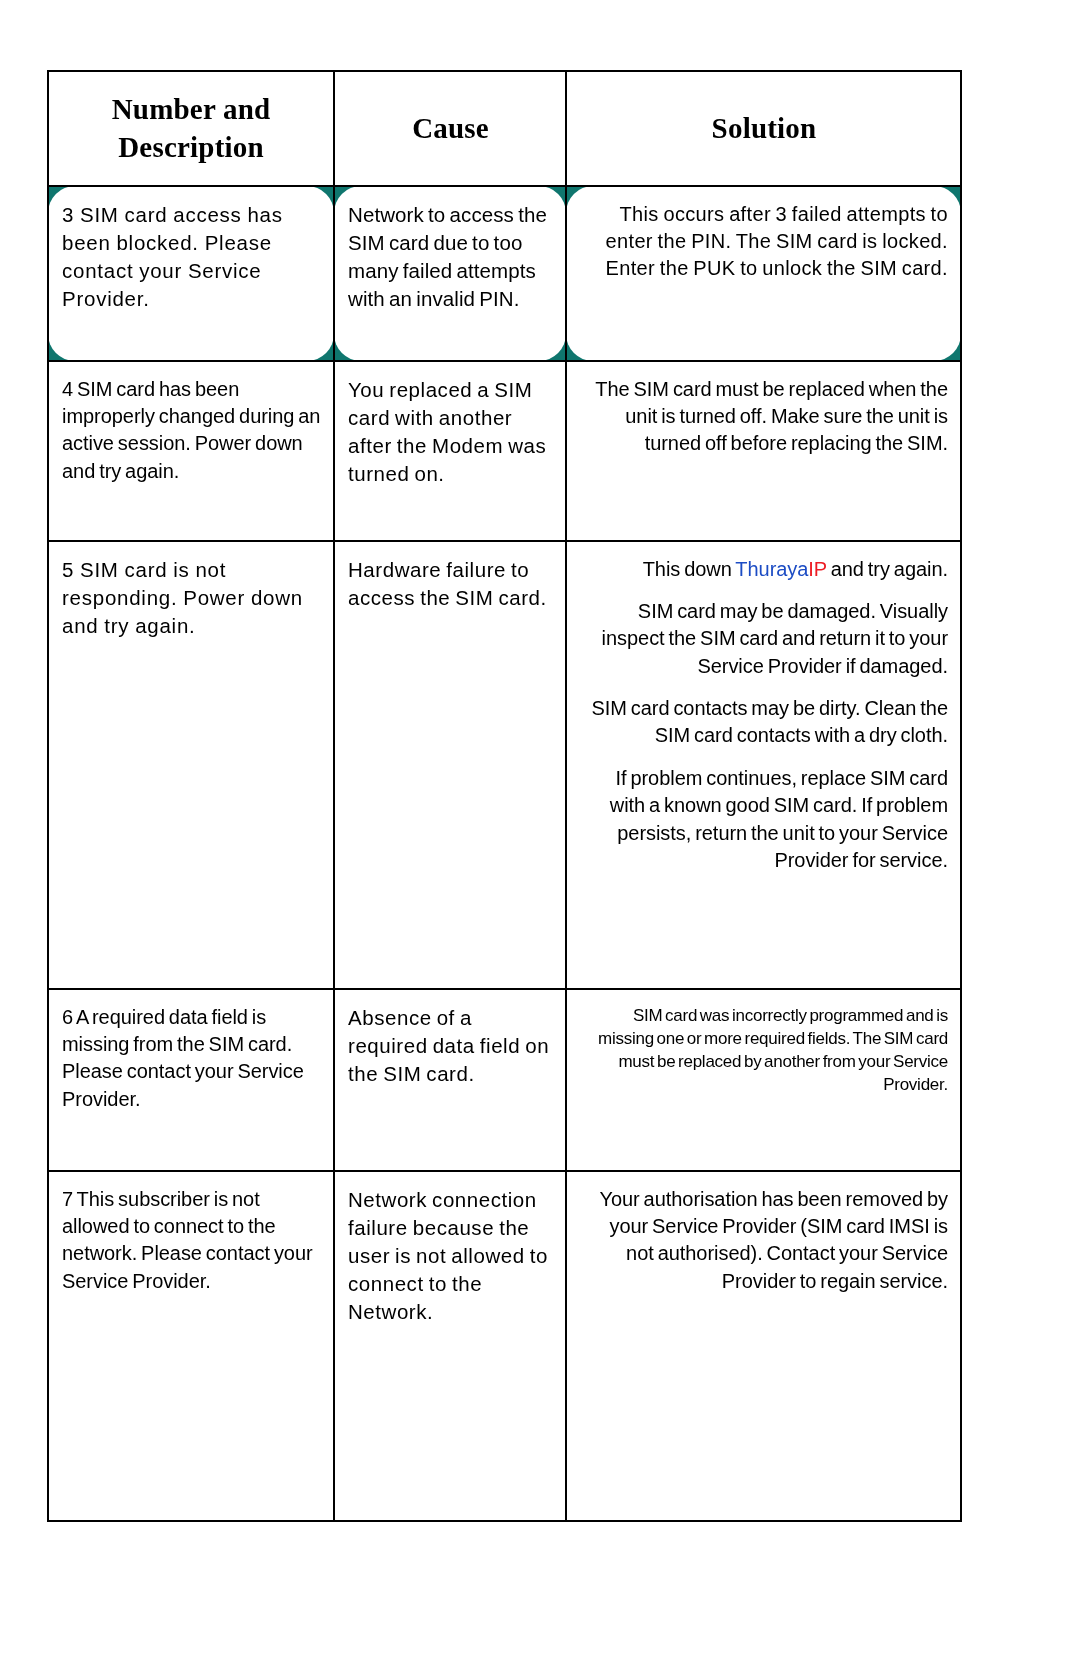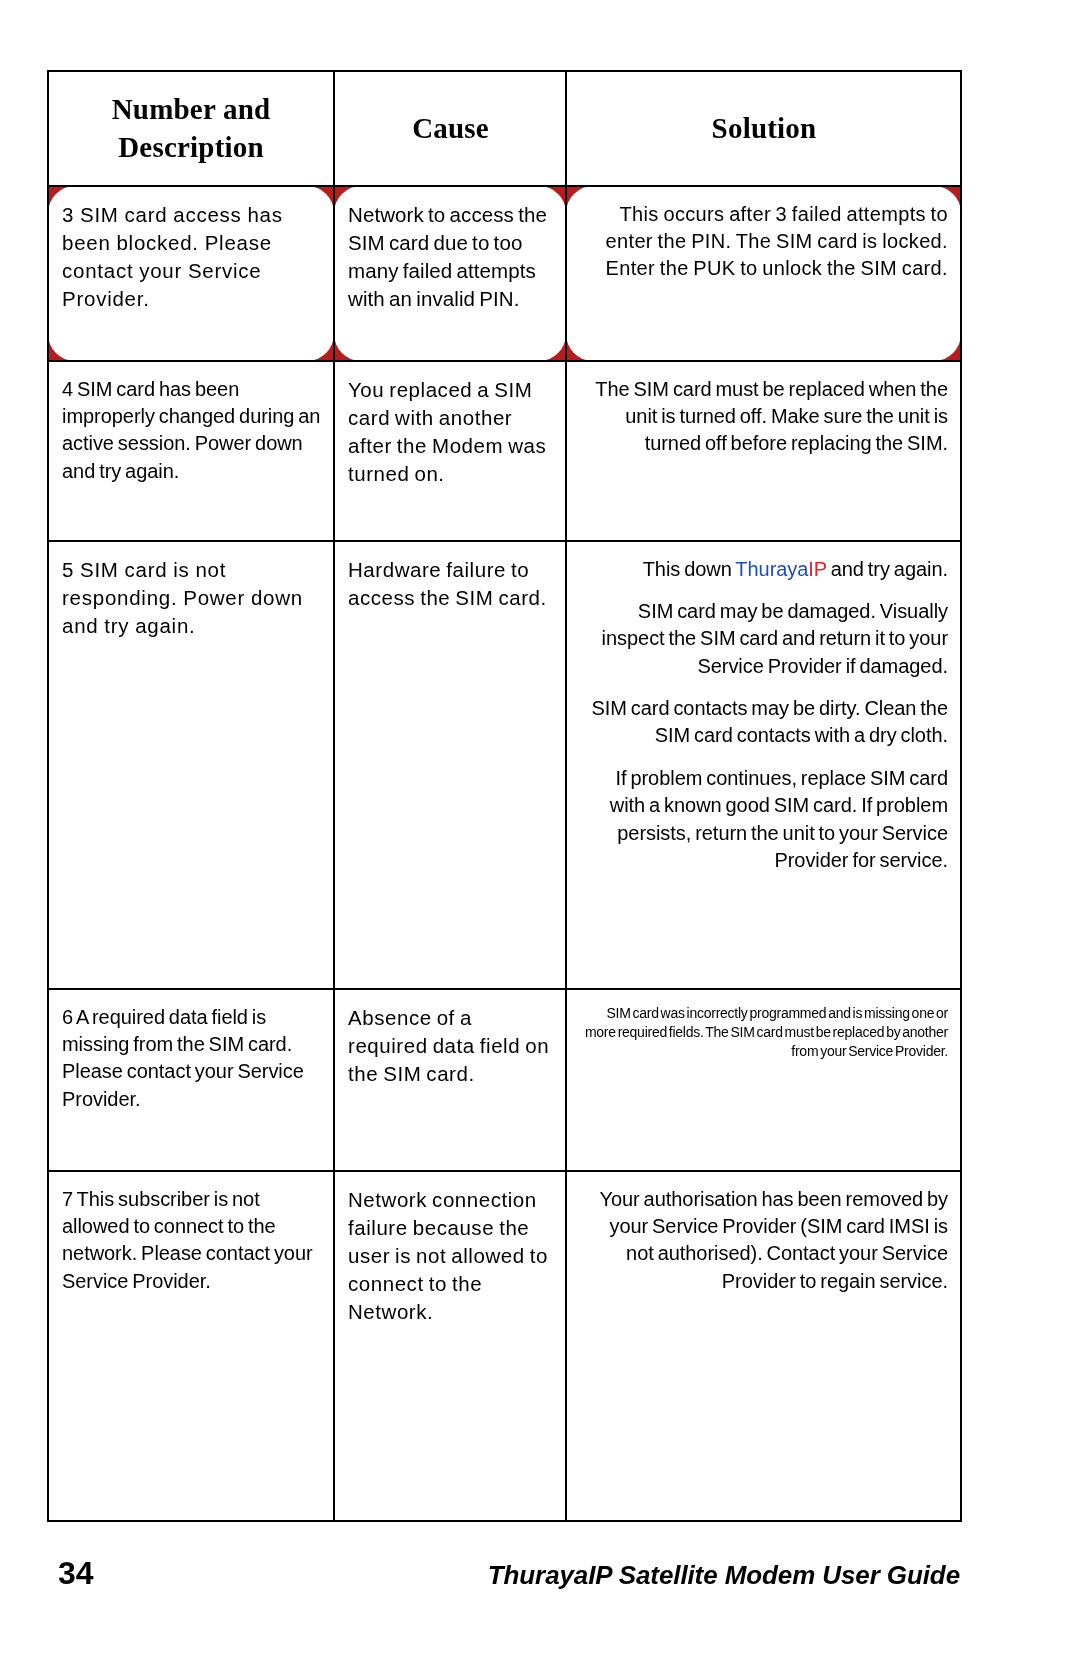--- a/index.html
+++ b/index.html
@@ -28,21 +28,21 @@
   .tbl-wrap {
     position: absolute;
     left: 47px;
     top: 70px;
     width: 913px;
   }
   table.err-table {
     border-collapse: collapse;
     width: 913px;
     table-layout: fixed;
-    background: #b91c1c;
+    background: #0f766e;
   }
   table.err-table td,
   table.err-table th {
     border: 2px solid #000000;
     vertical-align: top;
     padding: 14px 12px 14px 13px;
     background: #ffffff;
   }
 
   col.c-num  { width: 286px; }
@@ -86,21 +86,21 @@
 
   
   td.dense {
     letter-spacing: -0.05px;
     word-spacing: -1.6px;
     font-size: 20px;
   }
   td.dense-strong {
     letter-spacing: -0.25px;
     word-spacing: -1.8px;
-    font-size: 14px;
+    font-size: 17px;
   }
   td.semi {
     letter-spacing: 0.1px;
     word-spacing: -1.6px;
   }
 
   td p {
     margin: 0 0 15px 0;
   }
   td p:last-child { margin-bottom: 0; }
@@ -208,18 +208,14 @@
           <td class="col-cause">Network connection failure because the user is not allowed to connect to the Network.</td>
           <td class="col-sol dense">
             <p>Your authorisation has been removed by your Service Provider (SIM card IMSI is not authorised). Contact your Service Provider to regain service.</p>
           </td>
         </tr>
 
       </tbody>
     </table>
   </div>
 
-  <div class="footer">
-    <div class="pg-num">34</div>
-    <div class="guide-title">ThurayaIP Satellite Modem User Guide</div>
-  </div>
 
 </div>
 
 </body></html>

